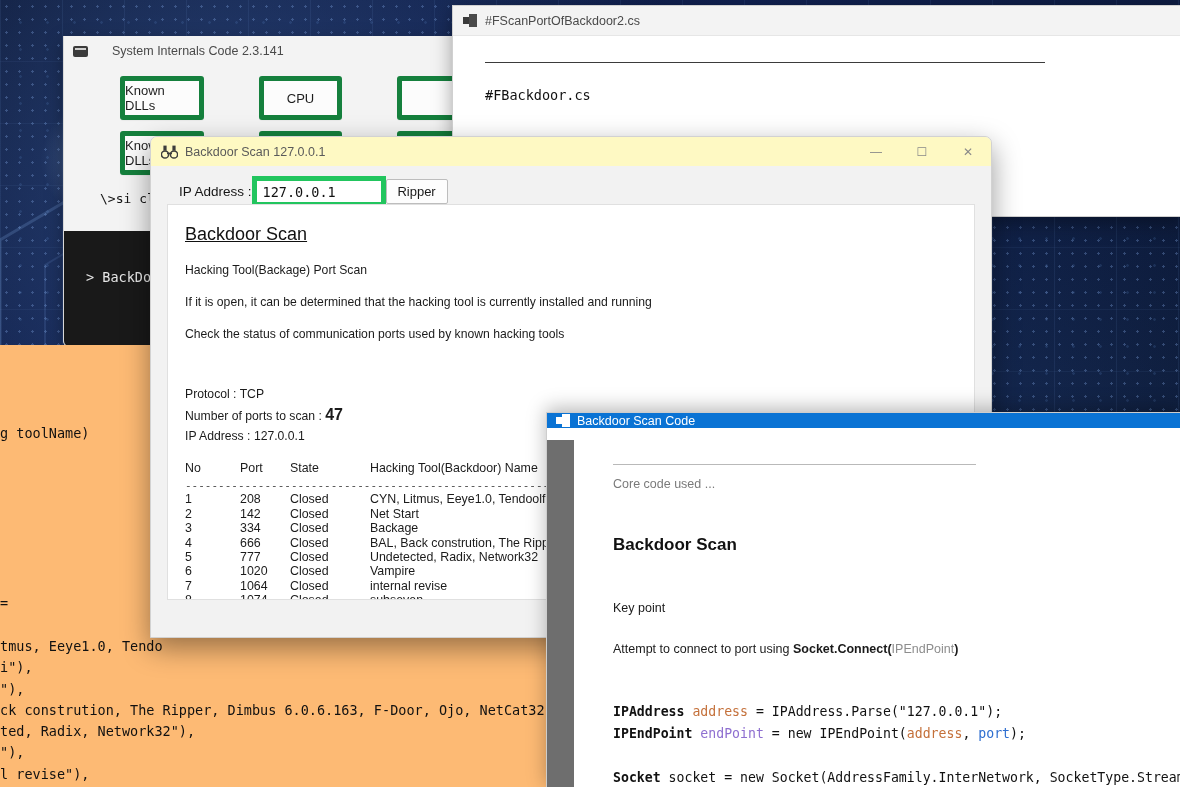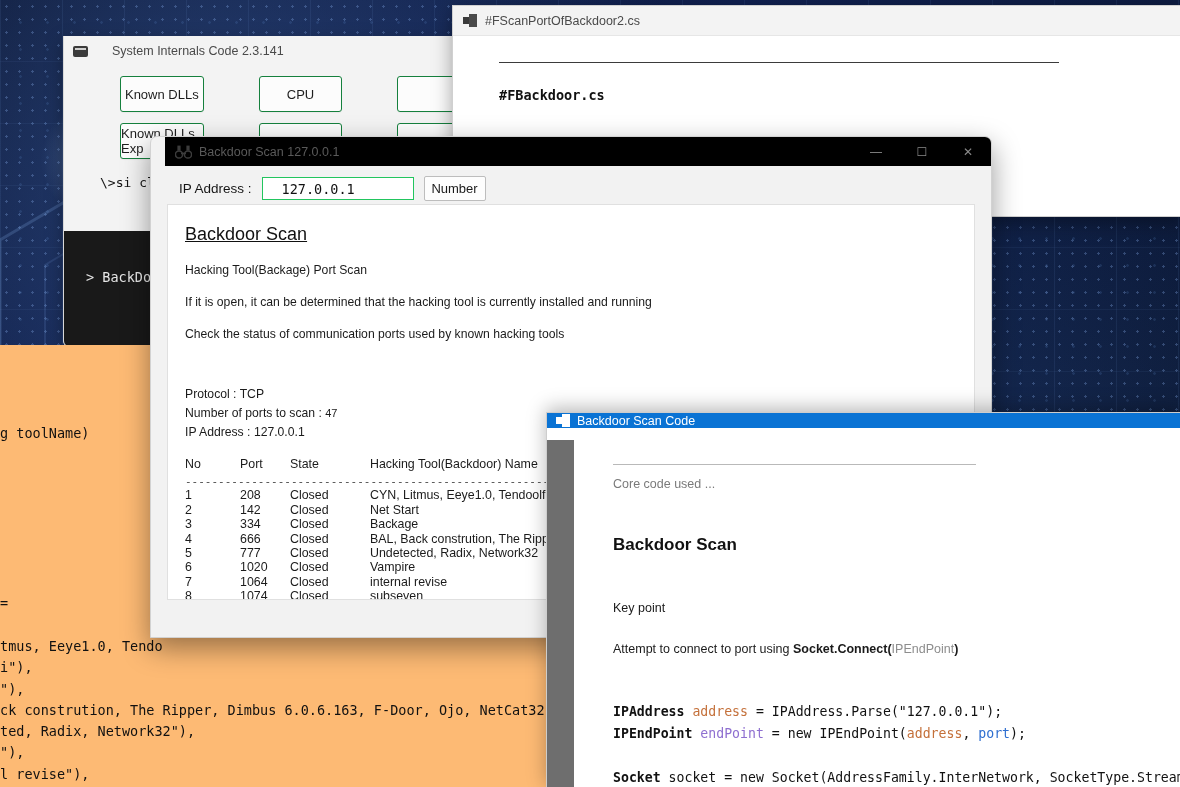--- a/index.html
+++ b/index.html
@@ -40,75 +40,75 @@
   
   #win-sysint{left:63px;top:36px;width:429px;height:310px;
     background:#f3f3f3;border:1px solid #d8d8d8;border-top:none;
     border-radius:0 0 6px 6px;
     box-shadow:0 6px 18px rgba(0,0,0,.35);overflow:hidden;}
   #win-sysint .titlebar{background:#f3f3f3;padding-left:9px;gap:24px;height:30px;}
   .si-ico{width:15px;height:11px;background:#3b3b3b;border-radius:2px;position:relative;flex:none;}
   .si-ico::after{content:"";position:absolute;left:2px;top:2px;width:11px;height:2px;background:#cfcfcf;}
   .si-title{font-size:12.5px;color:#4a4a4a;}
   .si-grid{display:grid;grid-template-columns:1fr 1fr 1fr;gap:11px;padding:10px 12px 0 12px;}
-  .si-btn{height:34px;background:#fcfcfc;border:1px solid #15803d;border-radius:3px;
+  .si-btn{height:34px;background:#fcfcfc;border:5px solid #15803d;border-radius:3px;
     display:flex;align-items:center;justify-content:center;
     font-size:13px;color:#1d1d1d;box-shadow:0 1px 1px rgba(0,0,0,.04);margin-left:44px;}
   .si-cmd{font-family:"DejaVu Sans Mono",monospace;font-size:13px;color:#141414;
     padding:16px 0 0 36px;}
   .si-term{position:absolute;left:0;top:195px;width:300px;height:155px;background:#191919;}
   .si-term-line{font-family:"DejaVu Sans Mono",monospace;font-size:13.5px;color:#e6e6e6;
     padding:38px 0 0 22px;white-space:nowrap;}
 
   
   #win-editor{left:452px;top:5px;width:728px;height:210px;
     background:#fff;border:1px solid #d0d0d0;
     box-shadow:0 6px 18px rgba(0,0,0,.35);overflow:hidden;}
   #win-editor .titlebar{background:#f3f3f3;padding-left:10px;gap:8px;
     border-bottom:1px solid #e6e6e6;height:29px;}
   .ed-ico{width:14px;height:13px;position:relative;flex:none;}
   .ed-ico i{position:absolute;background:#3a3a3a;display:block;}
   .ed-ico i:nth-child(1){left:0;top:3px;width:7px;height:7px;}
   .ed-ico i:nth-child(2){left:6px;top:0;width:8px;height:13px;background:#4a4a4a;}
   .ed-title{font-size:12.5px;color:#4a4a4a;}
-  .ed-body{padding:26px 0 0 46px;font-weight:bold;}
+  .ed-body{padding:26px 0 0 32px;}
   .ed-rule{width:560px;height:0;border-top:1.4px solid #3b3b3b;margin-bottom:18px;}
   .ed-code{font-family:"DejaVu Sans Mono",monospace;font-size:13.5px;color:#111;line-height:29px;}
   .ed-gap{height:22px;}
 
   
   #bg-console{position:absolute;left:0;top:345px;width:560px;height:442px;
     background:#fdba74;overflow:hidden;}
   #bg-console .bc-inner{font-family:"DejaVu Sans Mono",monospace;font-size:13.5px;
     color:#111;line-height:21.3px;white-space:pre;padding-top:78px;padding-left:0;}
 
   
   #win-scan{left:150px;top:136px;width:840px;height:500px;
     background:#f2f2f2;border:1px solid #d2d2d2;border-radius:7px 7px 0 0;
     box-shadow:0 10px 28px rgba(0,0,0,.40);overflow:hidden;}
-  #win-scan .titlebar{height:29px;background:#000000;padding-left:10px;gap:7px;
-    justify-content:flex-start;margin-left:14px;}
+  #win-scan .titlebar{height:29px;background:#fef9c3;padding-left:10px;gap:7px;
+    justify-content:flex-start;}
   .bs-ico{width:17px;height:14px;position:relative;flex:none;}
   .bs-title{font-size:12.5px;color:#5a5a5a;}
   .wctl{margin-left:auto;display:flex;height:29px;}
   .wctl div{width:46px;display:flex;align-items:center;justify-content:center;color:#8a8a8a;font-size:12px;}
-  .bs-toolbar{display:flex;align-items:center;gap:10px;padding:10px 0 10px 28px;background:#f2f2f2;}
+  .bs-toolbar{display:flex;align-items:center;gap:0;padding:10px 0 10px 28px;background:#f2f2f2;}
   .bs-lab{font-size:13.5px;color:#151515;}
-  .bs-input{width:112px;height:19px;border:1px solid #22c55e;background:#fff;
+  .bs-input{width:112px;height:19px;border:5px solid #22c55e;background:#fff;
     font-family:"DejaVu Sans Mono",monospace;font-size:13.5px;color:#111;
-    padding:1px 19px;box-sizing:content-box;}
+    padding:1px 6px;box-sizing:content-box;}
   .bs-start{width:60px;height:23px;background:#fdfdfd;border:1px solid #bdbdbd;border-radius:2px;
     font-size:13px;color:#1a1a1a;display:flex;align-items:center;justify-content:center;}
   .bs-page{position:absolute;left:16px;top:67px;width:806px;height:394px;background:#fff;
     border:1px solid #e0e0e0;overflow:hidden;}
   .bs-h1{font-size:18px;color:#111;text-decoration:underline;margin:0;padding:19px 0 0 17px;font-weight:400;}
   .bs-p{font-size:12.2px;color:#1b1b1b;padding:0 0 0 17px;margin:18px 0 0 0;}
   .bs-meta{font-size:12.2px;color:#1b1b1b;padding:0 0 0 17px;margin:5px 0 0 0;}
   .bs-meta.first{margin-top:46px;}
-  .bs-meta b{font-size:11px;font-weight:400;}
+  .bs-meta b{font-size:16px;font-weight:700;}
   .bs-table{padding:18px 0 0 17px;font-size:12.4px;color:#1b1b1b;}
   .tb-row{display:flex;line-height:14.4px;}
   .tb-head{padding-bottom:4px;}
   .c-no{width:55px;flex:none;}
   .c-port{width:50px;flex:none;}
   .c-state{width:80px;flex:none;}
   .c-name{white-space:nowrap;}
   .tb-sep{font-family:"DejaVu Sans Mono",monospace;font-size:11px;color:#444;
     letter-spacing:0;white-space:nowrap;overflow:hidden;width:525px;height:13px;}
 
@@ -237,21 +237,21 @@
       <span class="wctl">
         <div>—</div>
         <div>☐</div>
         <div>✕</div>
       </span>
     </div>
 
     <div class="bs-toolbar">
       <span class="bs-lab">IP Address :</span>
       <input class="bs-input" value="127.0.0.1" style="">
-      <div class="bs-start">Number</div>
+      <div class="bs-start">Ripper</div>
     </div>
 
     <div class="bs-page">
       <h1 class="bs-h1">Backdoor Scan</h1>
       <p class="bs-p">Hacking Tool(Backage) Port Scan</p>
       <p class="bs-p">If it is open, it can be determined that the hacking tool is currently installed and running</p>
       <p class="bs-p">Check the status of communication ports used by known hacking tools</p>
 
       <p class="bs-meta first">Protocol : TCP</p>
       <p class="bs-meta">

